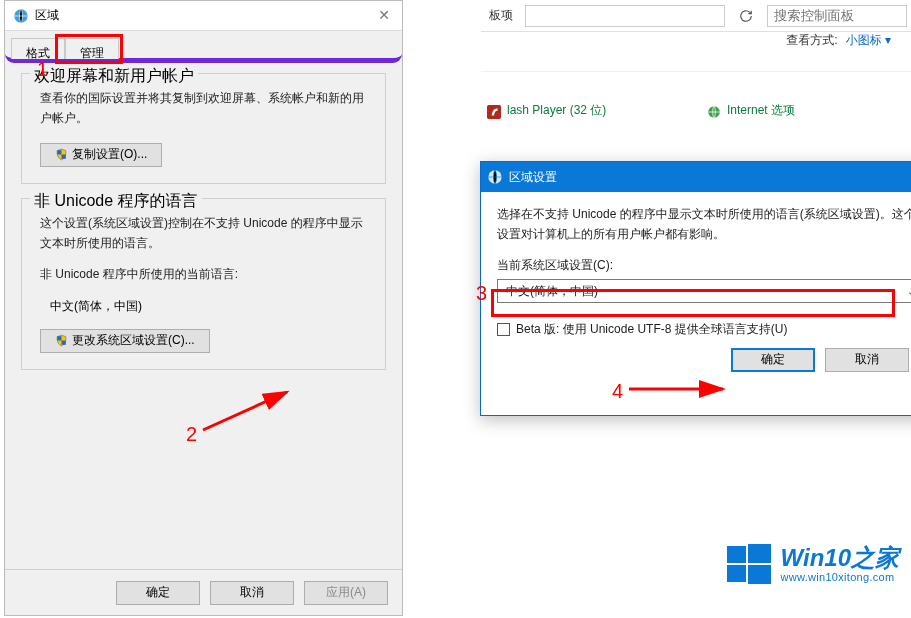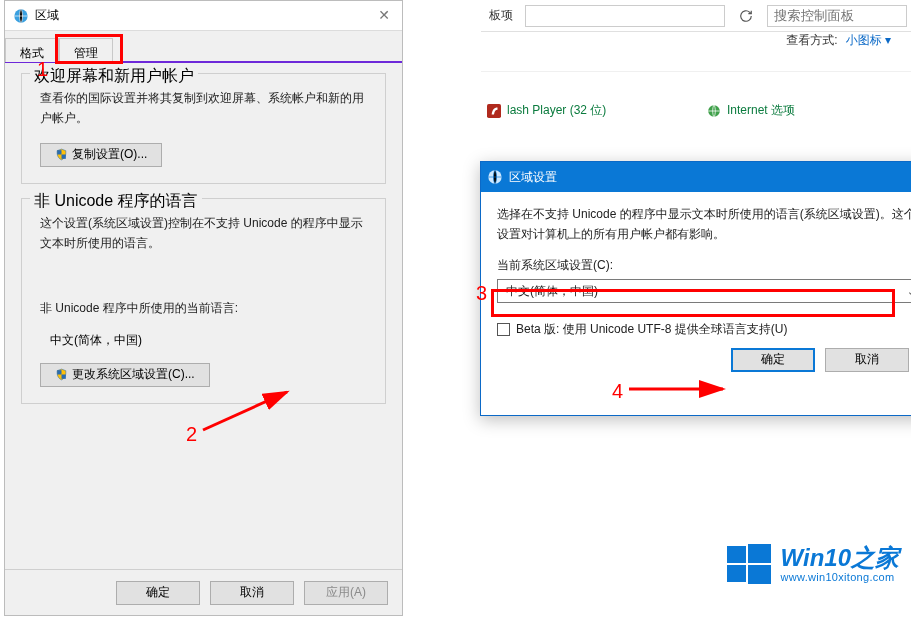--- a/index.html
+++ b/index.html
@@ -8,29 +8,29 @@
 
 .bg-panel { position: absolute; top: 0; left: 481px; right: 0; height: 618px; background: #fff; }
 .bg-top { height: 32px; display: flex; align-items: center; border-bottom: 1px solid #e0e0e0; }
 .bg-title { padding-left: 8px; color: #333; }
 .bg-dropdown { margin-left: auto; width: 200px; height: 22px; border: 1px solid #ccc; background: #fff; }
 .bg-refresh { width: 30px; height: 22px; margin: 0 6px; display: flex; align-items: center; justify-content: center; color: #555; }
 .bg-search { width: 140px; height: 22px; border: 1px solid #ccc; padding: 0 6px; color: #ef4444; background: #fff; margin-right: 4px; }
 .bg-viewbar { height: 40px; display: flex; align-items: flex-start; justify-content: flex-end; padding-right: 20px; gap: 8px; color: #333; border-bottom: 1px solid #f0f0f0; }
 .bg-viewbar .link { color: #0b69c7; }
 .bg-items { position: relative; padding: 20px 10px; }
-.bg-item { position: absolute; display: flex; align-items: center; gap: 6px; color: #0b7b3e; font-size: 12px; }
+.bg-item { position: absolute; display: flex; align-items: flex-end; gap: 6px; color: #0b7b3e; font-size: 12px; }
 .bg-item .ico { width: 14px; height: 14px; display: inline-flex; }
 
 
 .dlg1 { position: absolute; top: 0; left: 4px; width: 399px; height: 616px; background: #f0f0f0; border: 1px solid #bcbcbc; }
 .dlg1-title { height: 30px; display: flex; align-items: center; padding-left: 8px; background: #fff; border-bottom: 1px solid #dcdcdc; position: relative; }
 .dlg1-title .globe { width: 16px; height: 16px; margin-right: 6px; }
 .dlg1-close { position: absolute; right: 6px; top: 4px; width: 24px; height: 20px; display: flex; align-items: center; justify-content: center; color: #777; font-size: 14px; }
-.tabbar { display: flex; height: 32px; background: #f0f0f0; border-bottom: 2px solid #6d28d9; padding-left: 0; position: relative; }
+.tabbar { display: flex; height: 32px; background: #f0f0f0; border-bottom: 5px solid #6d28d9; padding-left: 6px; position: relative; border-radius: 9px; }
 .tab { padding: 6px 14px; border: 1px solid #c9c9c9; border-bottom: none; background: #f0f0f0; margin-top: 6px; font-size: 12px; position: relative; top: 1px; }
 .tab.active { background: #f0f0f0; }
 .dlg1-body { padding: 10px 16px; height: 506px; }
 .group { border: 1px solid #cfcfcf; margin-bottom: 14px; padding: 10px 12px 12px 12px; position: relative; }
 .group-title { position: absolute; top: -8px; left: 8px; background: #f0f0f0; padding: 0 4px; font-size: 16px; }
 .group-text { font-size: 12px; color: #222; padding: 4px 6px 10px 6px; line-height: 1.7; }
 .btn-row { display: flex; justify-content: flex-start; padding: 4px 6px; }
 .winbtn { height: 24px; padding: 0 14px; background: #e1e1e1; border: 1px solid #adadad; font-size: 12px; display: inline-flex; align-items: center; gap: 4px; }
 .shield { width: 13px; height: 13px; }
 .lang-now { font-size: 12px; padding: 4px 0 10px 16px; }
@@ -137,21 +137,21 @@
                 <rect x="12" y="12" width="8" height="8" fill="#2b6cb0"></rect>
               </svg>
           </span>
           <span>复制设置(O)...</span>
         </button>
       </div>
     </div>
     <div class="group">
       <div class="group-title">非 Unicode 程序的语言</div>
       <div class="group-text">这个设置(系统区域设置)控制在不支持 Unicode 的程序中显示文本时所使用的语言。</div>
-      <div class="group-text" style="padding-top:0;margin-top:34px;">非 Unicode 程序中所使用的当前语言:</div>
+      <div class="group-text" style="padding-top:0;">非 Unicode 程序中所使用的当前语言:</div>
       <div class="lang-now">中文(简体，中国)</div>
       <div class="btn-row">
         <button class="winbtn">
           <span class="shield">
             <svg width="13" height="13" viewBox="0 0 24 24">
                 <path d="M12 2l8 3v5c0 6-4 10-8 12-4-2-8-6-8-12V5z" fill="#ffc107" stroke="#2b6cb0" stroke-width="1"></path>
                 <rect x="4" y="4" width="8" height="8" fill="#2b6cb0"></rect>
                 <rect x="12" y="12" width="8" height="8" fill="#2b6cb0"></rect>
               </svg>
           </span>

